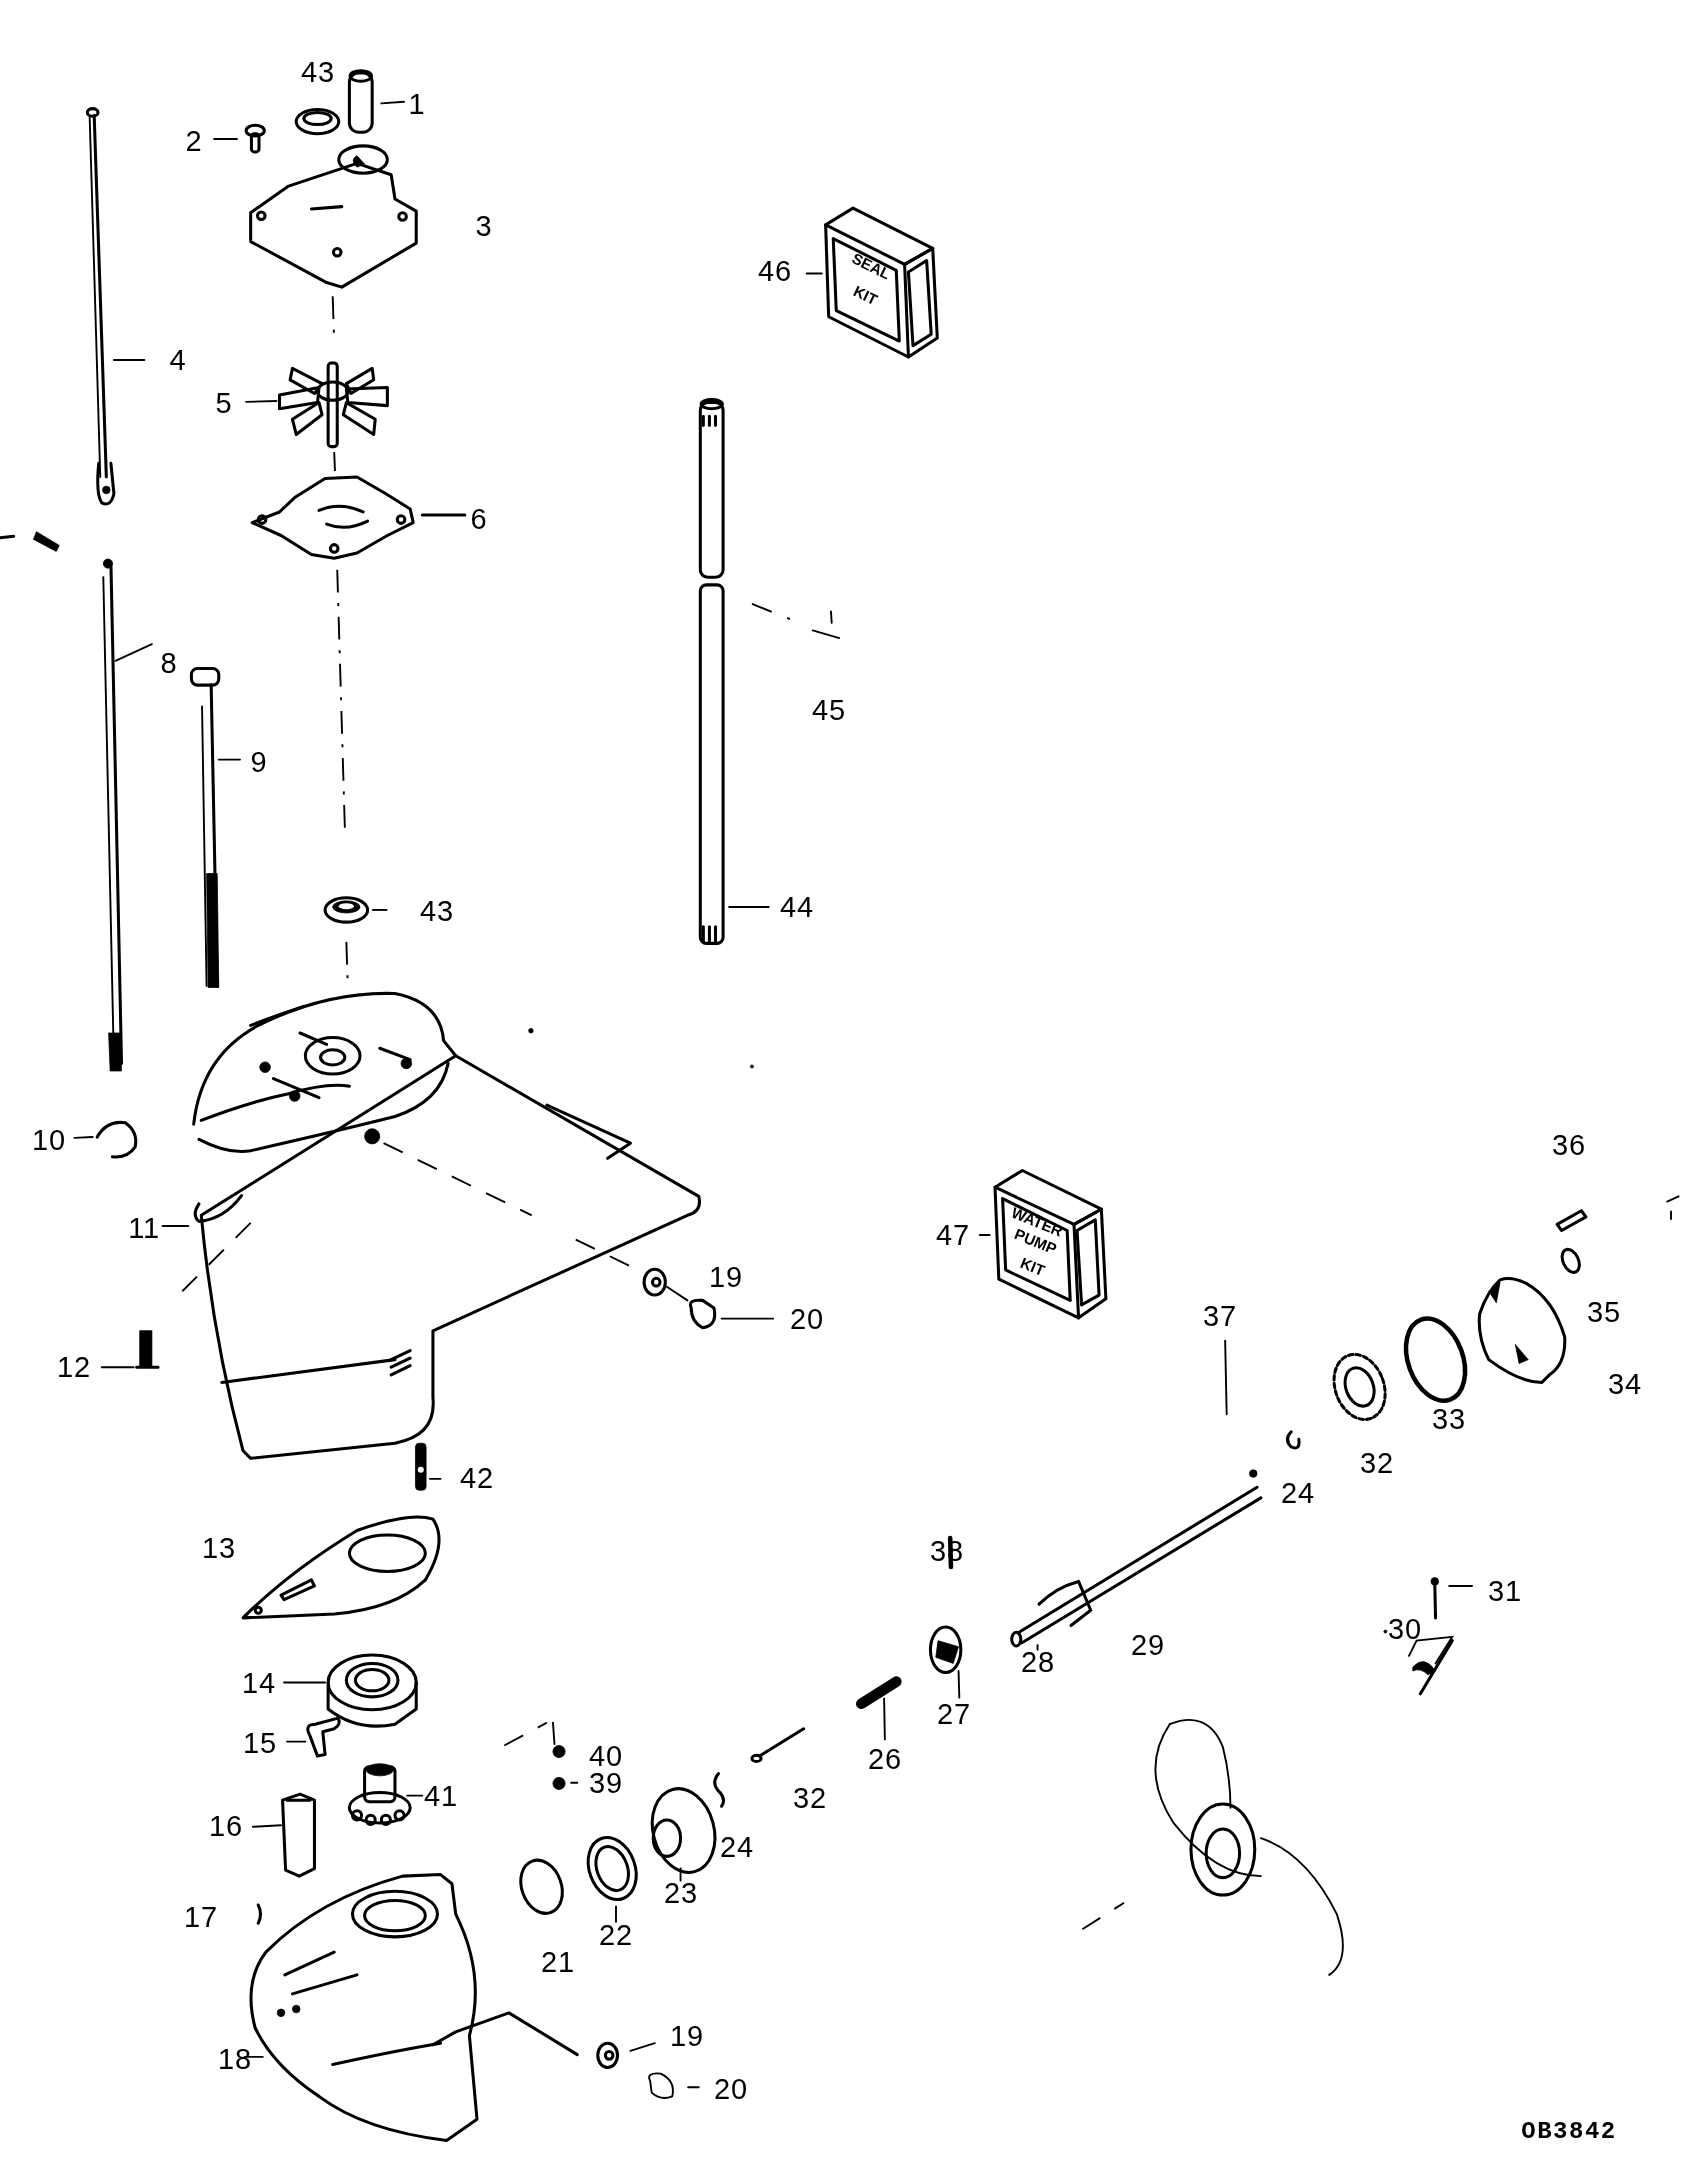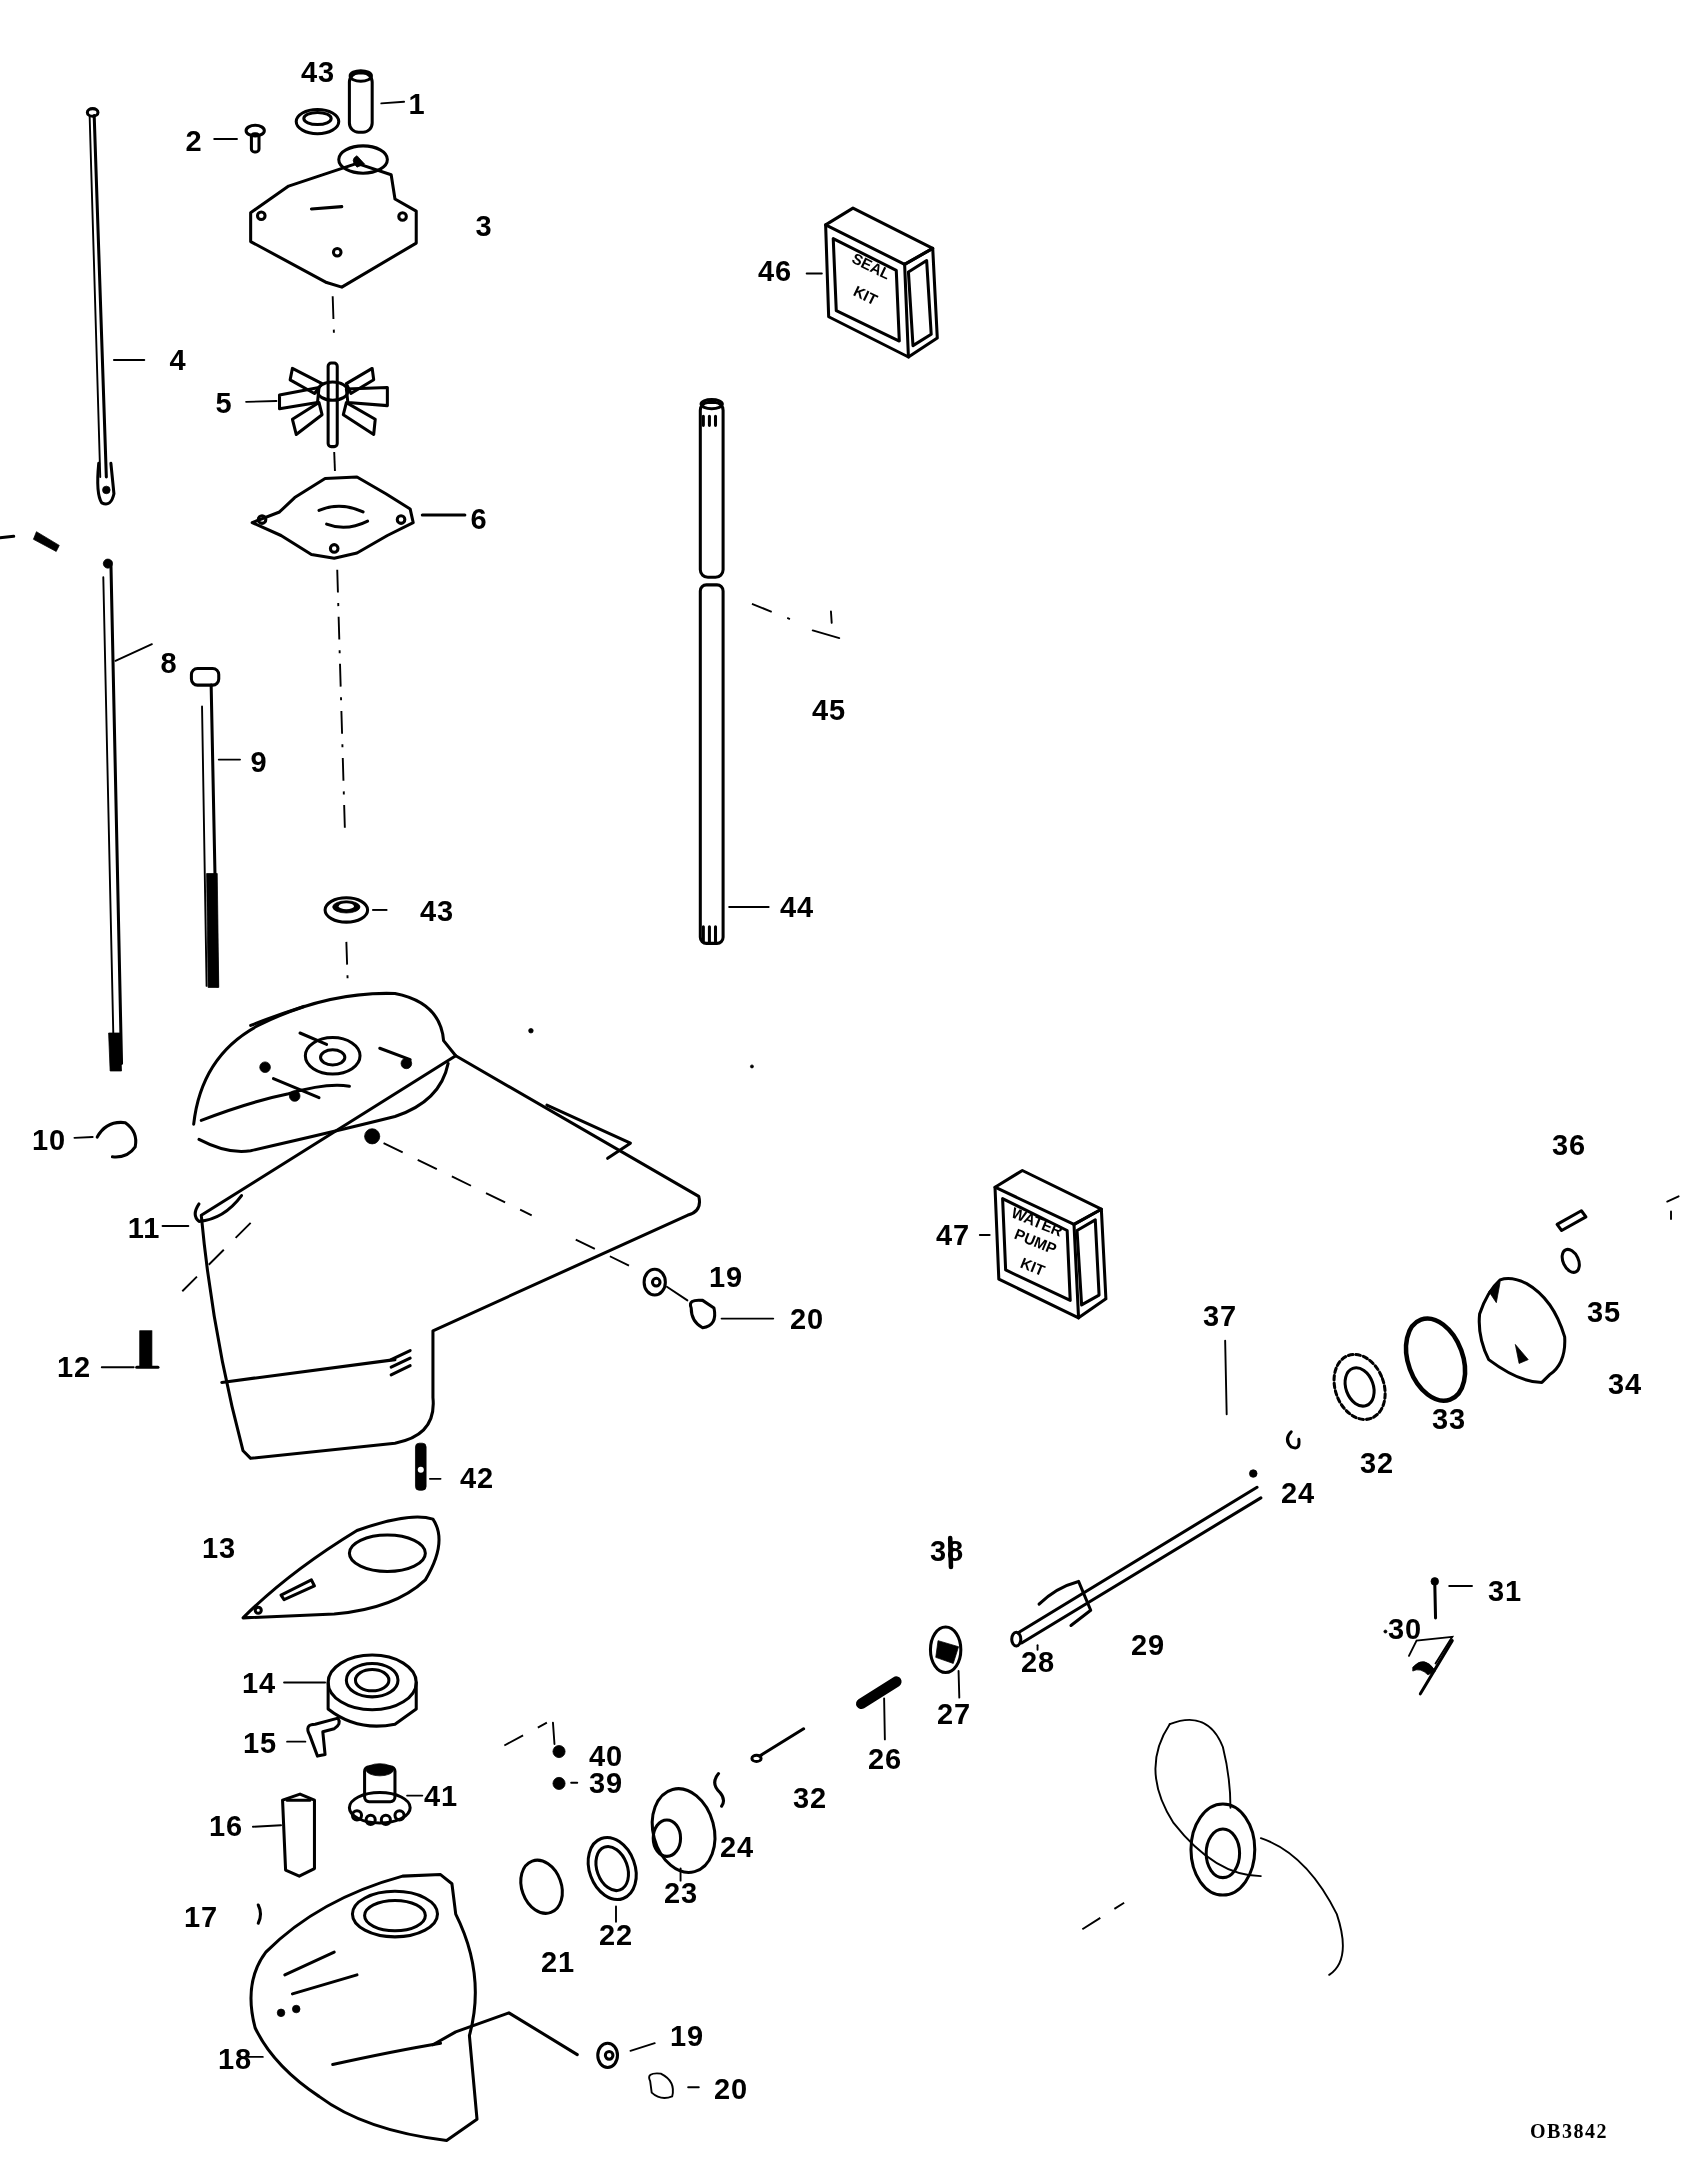--- a/index.html
+++ b/index.html
@@ -5,23 +5,23 @@
   html, body { margin: 0; padding: 0; background: #ffffff; }
   body { width: 1690px; height: 2183px; position: relative; overflow: hidden; font-family: "Liberation Sans", sans-serif; }
   #diagram { position: absolute; left: 0; top: 0; width: 1690px; height: 2183px; }
   #diagram svg { position: absolute; left: 0; top: 0; }
   .ink { stroke: #000; fill: none; stroke-width: 4; stroke-linecap: round; stroke-linejoin: round; }
   .ink-thin { stroke: #000; fill: none; stroke-width: 2.5; stroke-linecap: round; }
   .ink-fill { fill: #000; stroke: #000; }
   .dash { stroke: #000; fill: none; stroke-width: 2.5; stroke-dasharray: 28 22; }
   .dash-dot { stroke: #000; fill: none; stroke-width: 2.5; stroke-dasharray: 30 14 4 14; }
   .white { fill: #fff; }
-  .callout { position: absolute; font-family: "Liberation Sans", sans-serif; font-weight: 700; font-size: 29px; color: #000; line-height: 1; white-space: nowrap; transform: translate(-50%, -50%); letter-spacing: 0.8px; }
+  .callout { position: absolute; font-family: "Liberation Sans", sans-serif; font-weight: 400; font-size: 29px; color: #000; line-height: 1; white-space: nowrap; transform: translate(-50%, -50%); letter-spacing: 0.8px; }
   .kit-text { font-family: "Liberation Sans", sans-serif; font-weight: 700; font-size: 20px; fill: #000; }
-  .fig-id { position: absolute; font-family: Liberation Serif, serif; font-weight: 700; font-size: 20px; color: #000; transform: translate(-50%, -50%); letter-spacing: 1.5px; }
+  .fig-id { position: absolute; font-family: Liberation Mono, monospace; font-weight: 700; font-size: 24px; color: #000; transform: translate(-50%, -50%); letter-spacing: 1.5px; }
 </style>
 </head>
 <body>
 
 <div id="diagram">
 <svg width="1690" height="2183" viewBox="0 0 2225 2874">
 
   <g>
     <ellipse class="ink" cx="122" cy="148" rx="7" ry="5"></ellipse>
     <path class="ink" d="M124 152 L140 628"></path>

